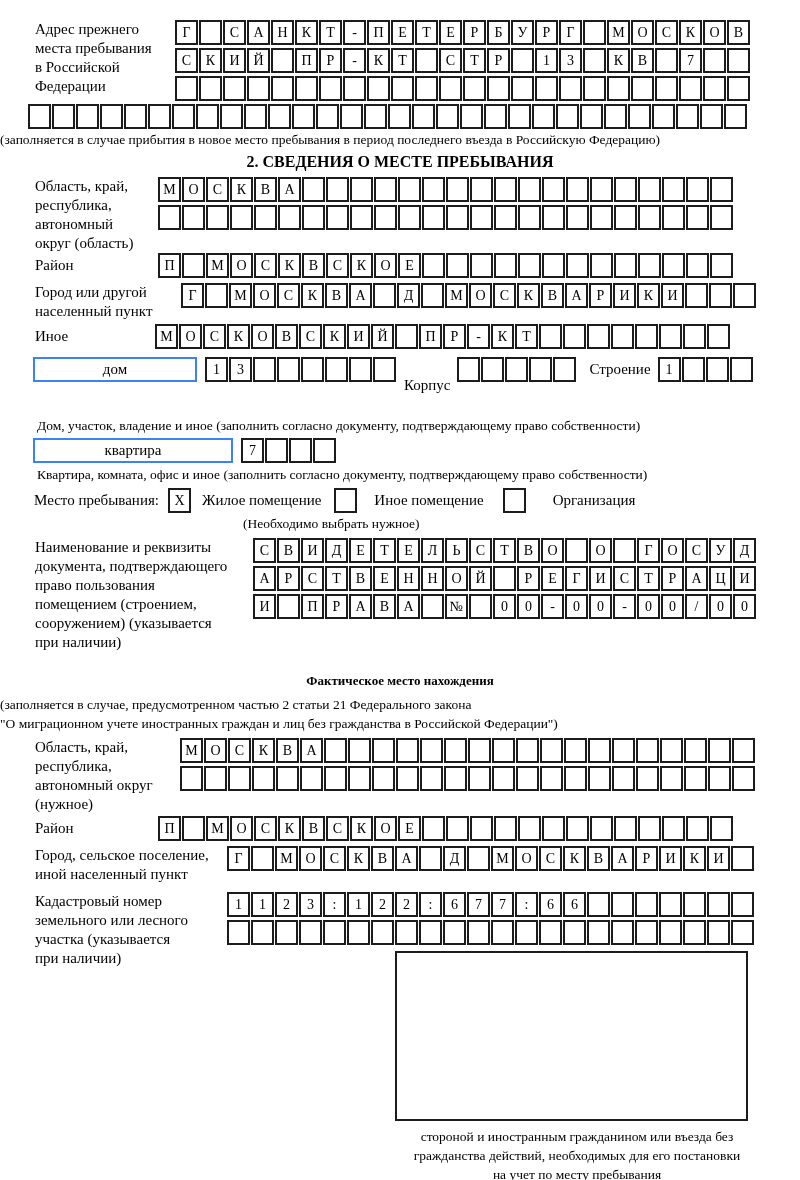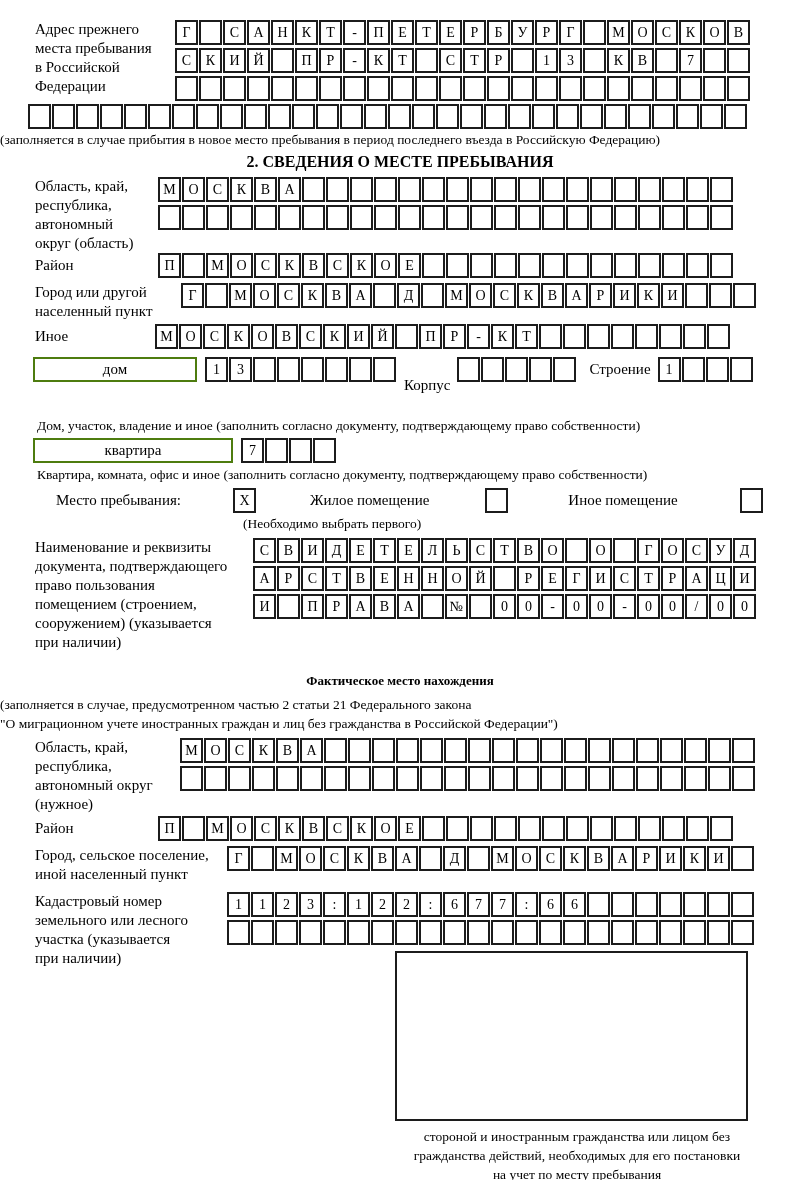--- a/index.html
+++ b/index.html
@@ -21,21 +21,21 @@
   .cell {
     display:inline-block; width:19px; height:21px; border:2px solid #1c1c1c;
     margin-right:1px; text-align:center; font-size:14px; line-height:21px;
     background:#fff; flex:none;
   }
   .full-row { margin:0 0 0 28px; }
   .cap { font-size:13.5px; line-height:17px; }
   .center { text-align:left; }
   .title-bold { text-align:center; font-weight:bold; font-size:16px; }
   .wide-box {
-    border:2px solid #4d7c0f; height:21px; line-height:21px; text-align:center;
+    border:2px solid #3b82f6; height:21px; line-height:21px; text-align:center;
     background:#fff; flex:none; font-size:15px;
   }
   .inline-lbl { line-height:25px; white-space:nowrap; flex:none; }
   .stamp-box { border:2px solid #1c1c1c; background:#fff; }
   .stamp-cap { width:400px; margin:6px 0 0 150px; text-align:center; font-size:13.5px; line-height:19px; }
 </style>
 </head>
 <body>
 
 <div class="page">
@@ -355,30 +355,30 @@
     <div class="wide-box" style="width:196px; margin-right:8px;">квартира</div>
     <div class="cell-row" style="margin-bottom:0;">
         <span class="cell">7</span>
         <span class="cell"></span>
         <span class="cell"></span>
         <span class="cell"></span>
       </div>
   </div>
   <div class="cap" style="margin:3px 0 0 37px;">Квартира, комната, офис и иное (заполнить согласно документу, подтверждающему право собственности)</div>
 
-  <div class="line" style="margin:5px 0 0 56px;gap:43px;">
+  <div class="line" style="margin:5px 0 0 34px;">
     <div class="inline-lbl" style="margin-right:9px;">Место пребывания:</div>
     <span class="cell">X</span>
     <div class="inline-lbl" style="margin:0 13px 0 10px;">Жилое помещение</div>
     <span class="cell"></span>
     <div class="inline-lbl" style="margin:0 19px 0 16px;">Иное помещение</div>
     <span class="cell"></span>
     <div class="inline-lbl" style="margin-left:26px;">Организация</div>
   </div>
-  <div class="cap" style="margin:2px 0 0 243px;">(Необходимо выбрать первого)</div>
+  <div class="cap" style="margin:2px 0 0 243px;">(Необходимо выбрать нужное)</div>
 
   <div class="line" style="margin:6px 0 0 35px;">
     <div class="label w218">
         <div class="lbl-line">Наименование и реквизиты</div>
         <div class="lbl-line">документа, подтверждающего</div>
         <div class="lbl-line">право пользования</div>
         <div class="lbl-line">помещением (строением,</div>
         <div class="lbl-line">сооружением) (указывается</div>
         <div class="lbl-line">при наличии)</div>
       </div>
@@ -636,20 +636,20 @@
           <span class="cell"></span>
           <span class="cell"></span>
           <span class="cell"></span>
           <span class="cell"></span>
           <span class="cell"></span>
           <span class="cell"></span>
           <span class="cell"></span>
         </div>
       <div class="stamp-box" style="width:349px; height:166px; margin:3px 0 0 168px;"></div>
       <div class="stamp-cap">
-          <div class="lbl-line">стороной и иностранным гражданства или лицом без</div>
+          <div class="lbl-line">стороной и иностранным гражданином или въезда без</div>
           <div class="lbl-line">гражданства действий, необходимых для его постановки</div>
           <div class="lbl-line">на учет по месту пребывания</div>
         </div>
     </div>
   </div>
 
 </div>
 
 </body></html>

